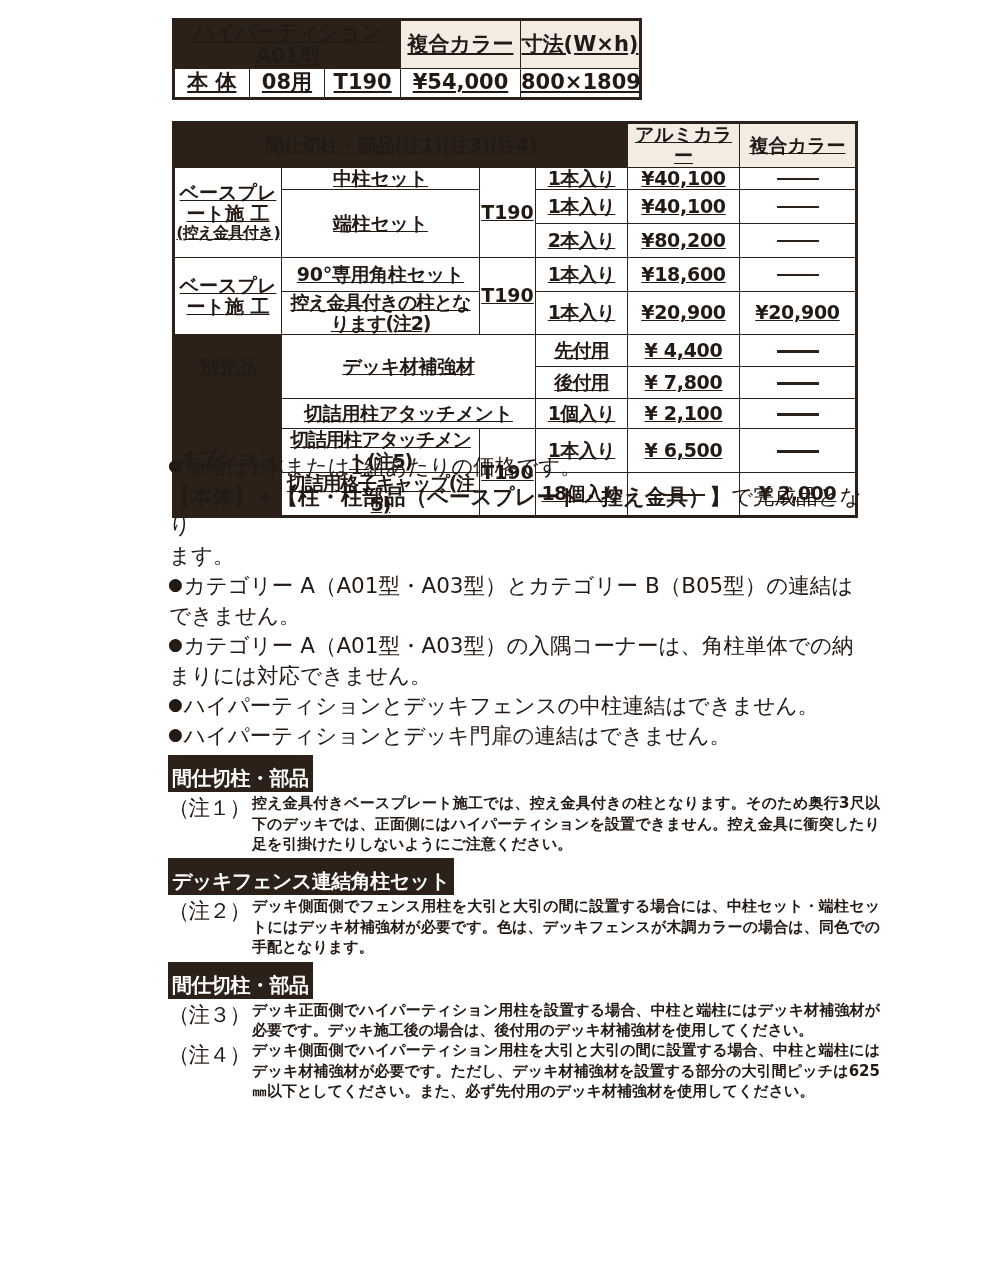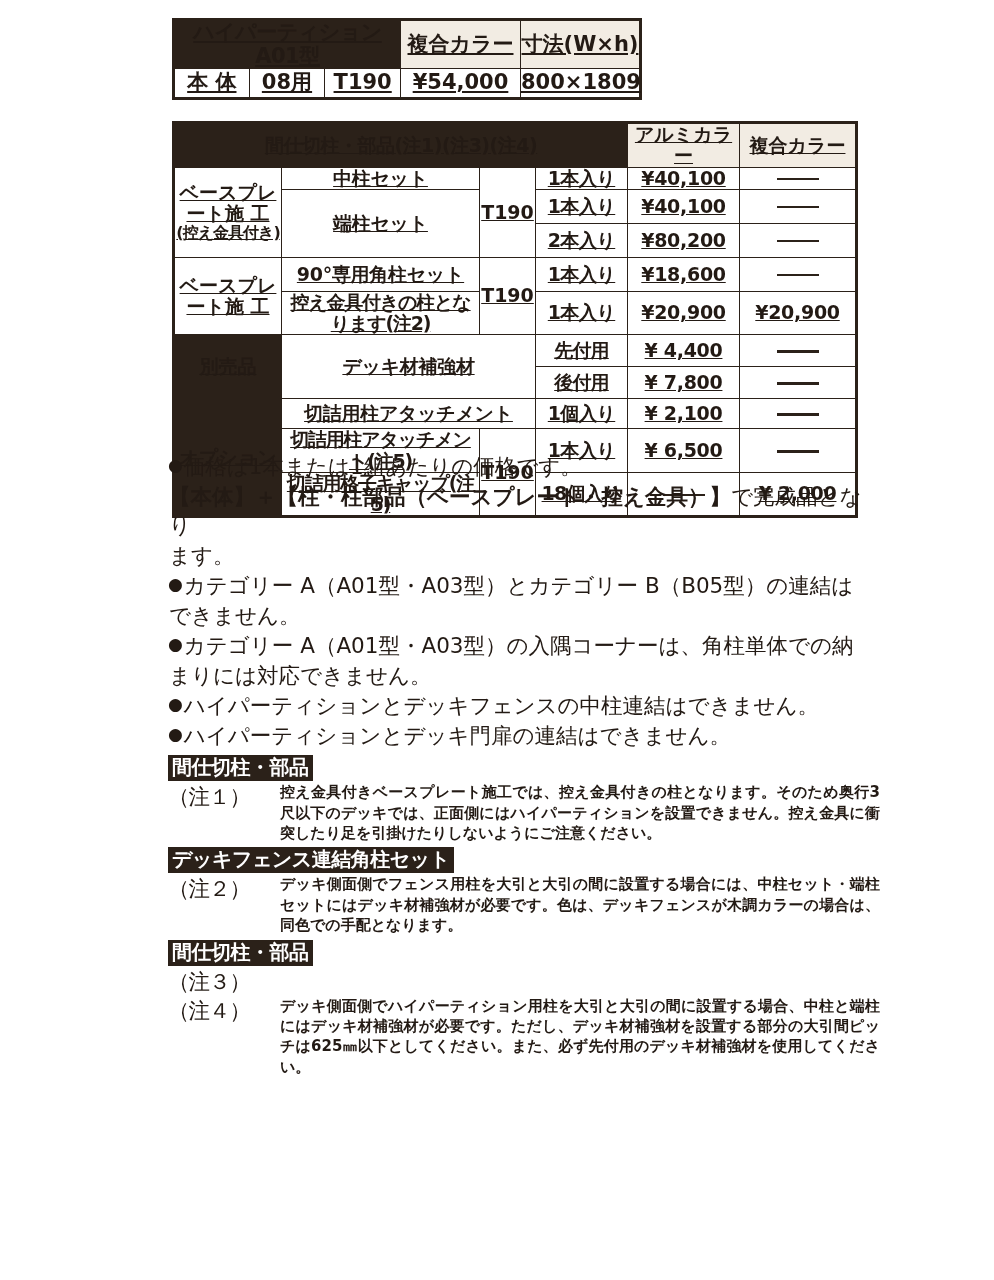--- a/index.html
+++ b/index.html
@@ -98,32 +98,31 @@
   }
   .bullet-text { flex: 1 1 auto; }
   .b { font-weight: bold; }
 
   .tag {
     display: inline-block;
     background: #2b2119;
     color: #ffffff;
     font-size: 20px;
     font-weight: bold;
-    padding: 1px 4px 2px 4px;
+    padding: 12px 4px 2px 4px;
     line-height: 1.15;
     letter-spacing: -0.5px;
     margin-top: 4px;
   }
   .tag-row { margin-bottom: 1px; }
 
   .note-item {
     display: flex;
     align-items: flex-start;
     margin-bottom: 0px;
-    gap: 28px;
   }
   .note-label {
     flex: 0 0 auto;
     width: 84px;
     font-size: 21.5px;
     letter-spacing: -1px;
   }
   .note-body {
     flex: 1 1 auto;
     font-size: 15px;
@@ -298,20 +297,21 @@
           <div class="note-body">控え金具付きベースプレート施工では、控え金具付きの柱となります。そのため奥行3尺以下のデッキでは、正面側にはハイパーティションを設置できません。控え金具に衝突したり足を引掛けたりしないようにご注意ください。</div>
         </div>
         <div class="tag-row"><span class="tag">デッキフェンス連結角柱セット</span></div>
         <div class="note-item">
           <div class="note-label">（注２）</div>
           <div class="note-body">デッキ側面側でフェンス用柱を大引と大引の間に設置する場合には、中柱セット・端柱セットにはデッキ材補強材が必要です。色は、デッキフェンスが木調カラーの場合は、同色での手配となります。</div>
         </div>
         <div class="tag-row"><span class="tag">間仕切柱・部品</span></div>
         <div class="note-item">
           <div class="note-label">（注３）</div>
+          <div class="note-body">デッキ正面側でハイパーティション用柱を設置する場合、中柱と端柱にはデッキ材補強材が必要です。デッキ施工後の場合は、後付用のデッキ材補強材を使用してください。</div>
         </div>
         <div class="note-item">
           <div class="note-label">（注４）</div>
           <div class="note-body">デッキ側面側でハイパーティション用柱を大引と大引の間に設置する場合、中柱と端柱にはデッキ材補強材が必要です。ただし、デッキ材補強材を設置する部分の大引間ピッチは625㎜以下としてください。また、必ず先付用のデッキ材補強材を使用してください。</div>
         </div>
       </div>
   </div>
 
 </div>
 

